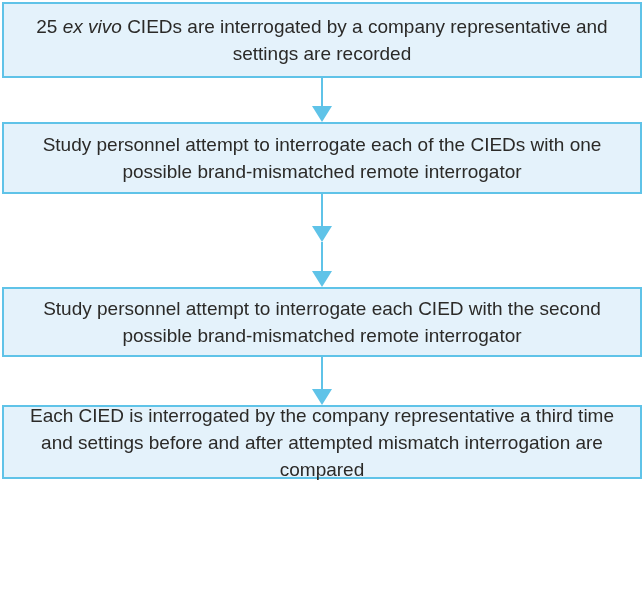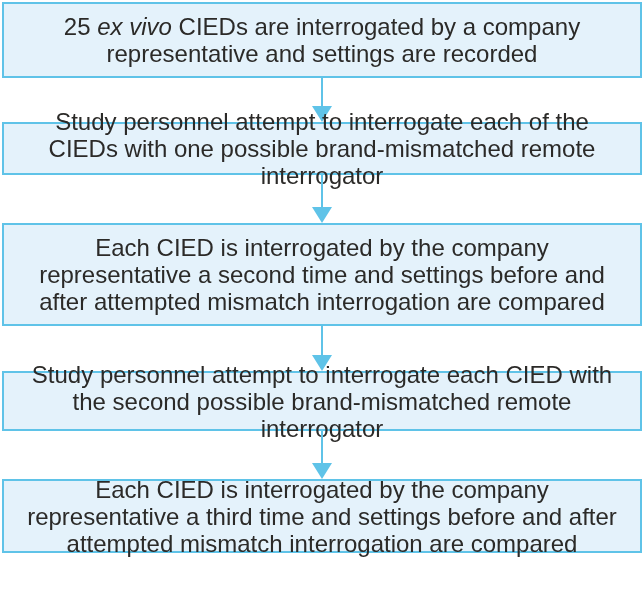--- a/index.html
+++ b/index.html
@@ -24,29 +24,29 @@
   .box {
     background: #e4f2fb;
     border: 2px solid #5fc3e8;
     box-sizing: border-box;
     display: flex;
     align-items: center;
     justify-content: center;
     text-align: center;
     padding: 2px 14px;
     color: #2b2a28;
-    font-size: 24px;
+    font-size: 19px;
     line-height: 27px;
   }
   .box p { margin: 0; }
   .box .it { font-style: italic; }
   .h1 { height: 76px; }
-  .h2 { height: 53px; }
+  .h2 { height: 72px; }
   .h3 { height: 103px; }
-  .h4 { height: 60px; align-items: center; }
+  .h4 { height: 70px; align-items: center; }
   .h5 { height: 74px; }
   .arrow {
     display: flex;
     flex-direction: column;
     align-items: center;
     justify-content: flex-start;
   }
   .a1 { height: 44px; }
   .a2 { height: 48px; }
   .a3 { height: 45px; }
@@ -81,23 +81,20 @@
 
     <div class="box h2">
       <p>Study personnel attempt to interrogate each of the CIEDs with one possible brand-mismatched remote interrogator</p>
     </div>
 
     <div class="arrow a2">
       <div class="stem"></div>
       <div class="head"></div>
     </div>
 
-    <div class="box h3">
-      <p>Each CIED is interrogated by the company representative a second time and settings before and after attempted mismatch interrogation are compared</p>
-    </div>
 
     <div class="arrow a3">
       <div class="stem"></div>
       <div class="head"></div>
     </div>
 
     <div class="box h4">
       <p>Study personnel attempt to interrogate each CIED with the second possible brand-mismatched remote interrogator</p>
     </div>
 

